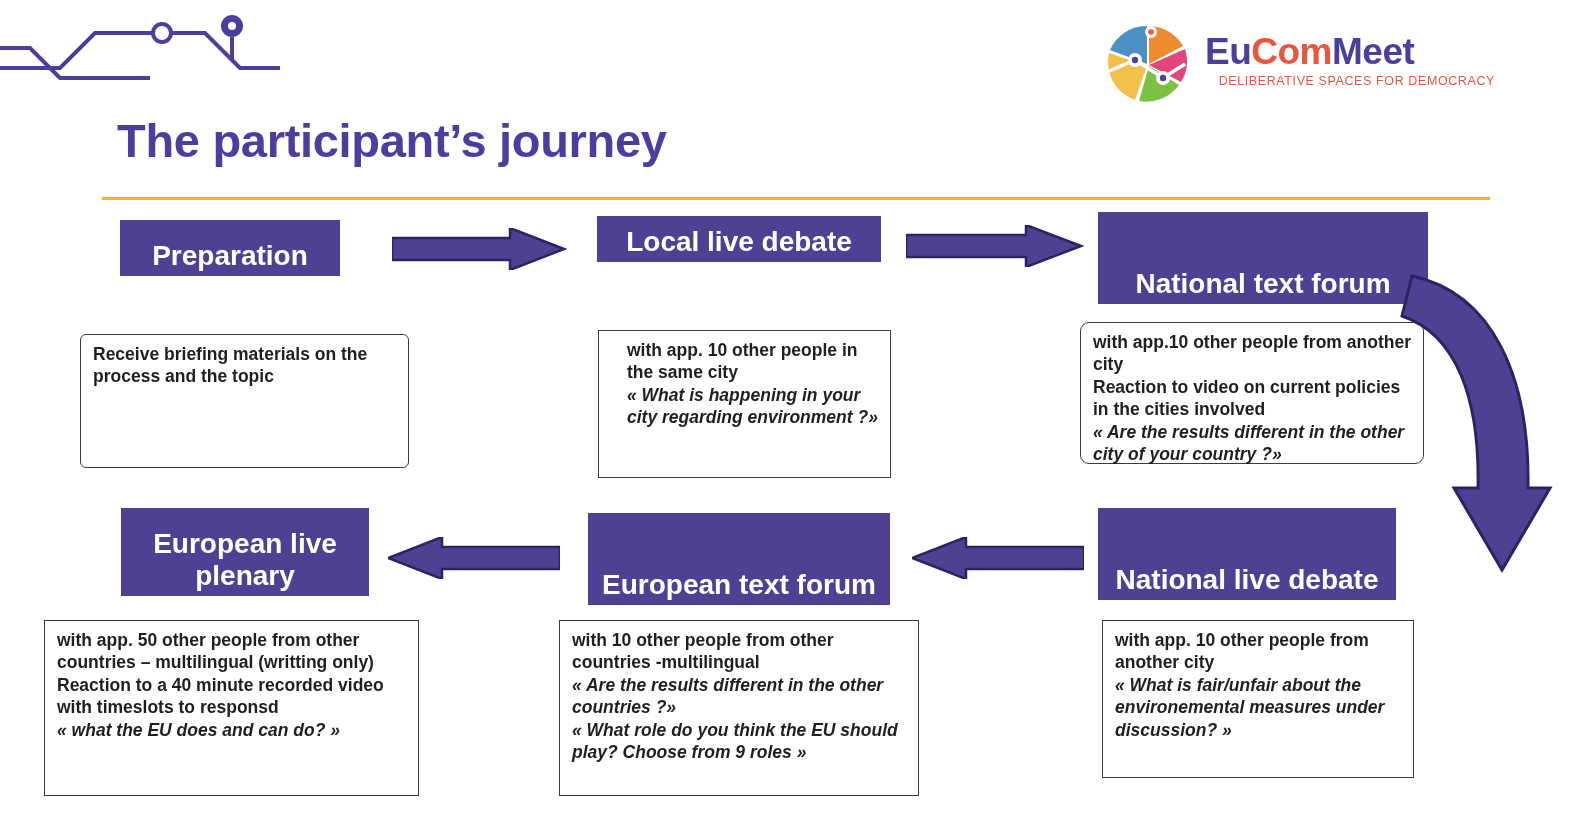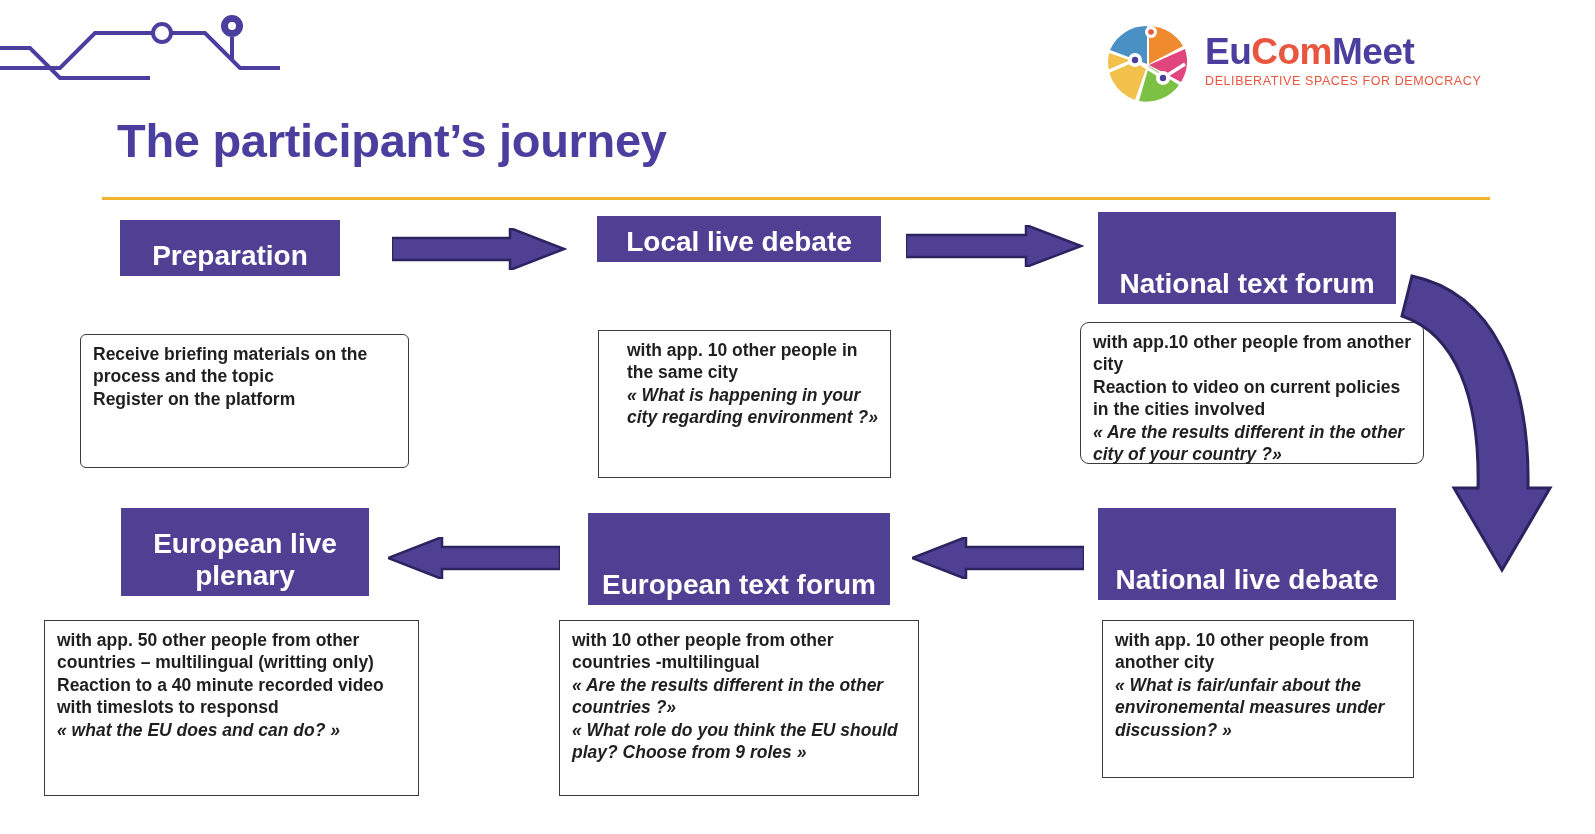--- a/index.html
+++ b/index.html
@@ -55,20 +55,21 @@
   }
   .logo-title .eu { color: #4a3f9e; }
   .logo-title .com { color: #e8563f; }
   .logo-title .meet { color: #4a3f9e; }
   .logo-sub {
     margin-top: 4px;
     font-size: 12.5px;
     letter-spacing: 0.6px;
     color: #e8563f;
     white-space: nowrap;
+    text-align: right;
   }
 
   
   .page-title {
     position: absolute;
     left: 117px;
     top: 113px;
     font-size: 47px;
     font-weight: bold;
     color: #4a3f9e;
@@ -162,27 +163,26 @@
 </svg>
 
 <div class="stage" style="left:597px; top:216px; width:284px; height:46px;">
   <span>Local live debate</span>
 </div>
 
 <svg class="arrow" style="left:906px; top:225px; width:178px; height:42px;" viewBox="0 0 178 42">
   <path d="M 0 10 L 120 10 L 120 0 L 175 21 L 120 42 L 120 32 L 0 32 Z" fill="#4f4094" stroke="#2c2460" stroke-width="2.5"></path>
 </svg>
 
-<div class="stage" style="left:1098px; top:212px; width:298px; height:92px;">
+<div class="stage" style="left:1098px; top:212px; width:330px; height:92px;">
   <span>National text forum</span>
 </div>
 
 <div class="desc" style="left:80px; top:334px; width:329px; height:134px;border-radius:6px;">
   <div>Receive briefing materials on the process and the topic</div>
-  <div>Register on the platform</div>
 </div>
 
 <div class="desc" style="left:598px; top:330px; width:293px; height:148px;padding-left:28px;">
   <div>with app. 10 other people in the same city</div>
   <div style="font-style:italic;">« What is happening in your city regarding environment ?»</div>
 </div>
 
 <div class="desc" style="left:1080px; top:322px; width:344px; height:142px;border-radius:9px;">
   <div>with app.10 other people from another city</div>
   <div>Reaction to video on current policies in the cities involved</div>

